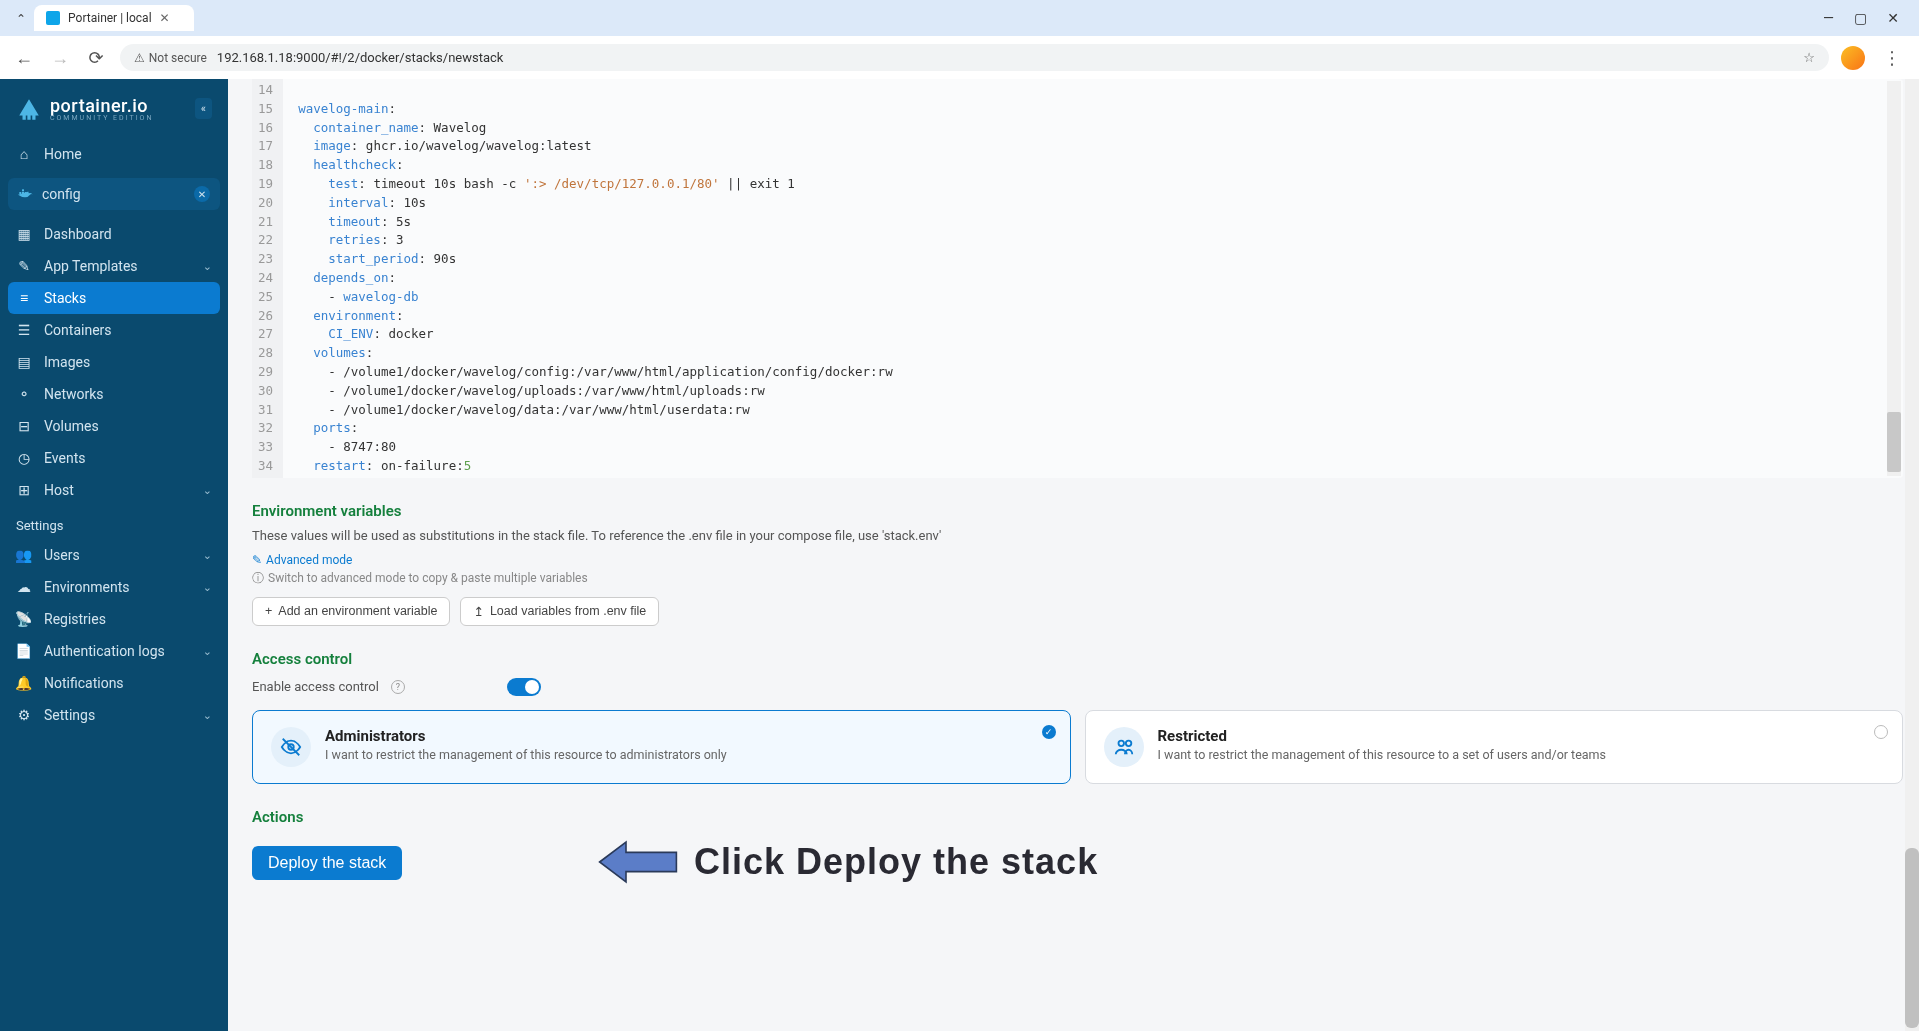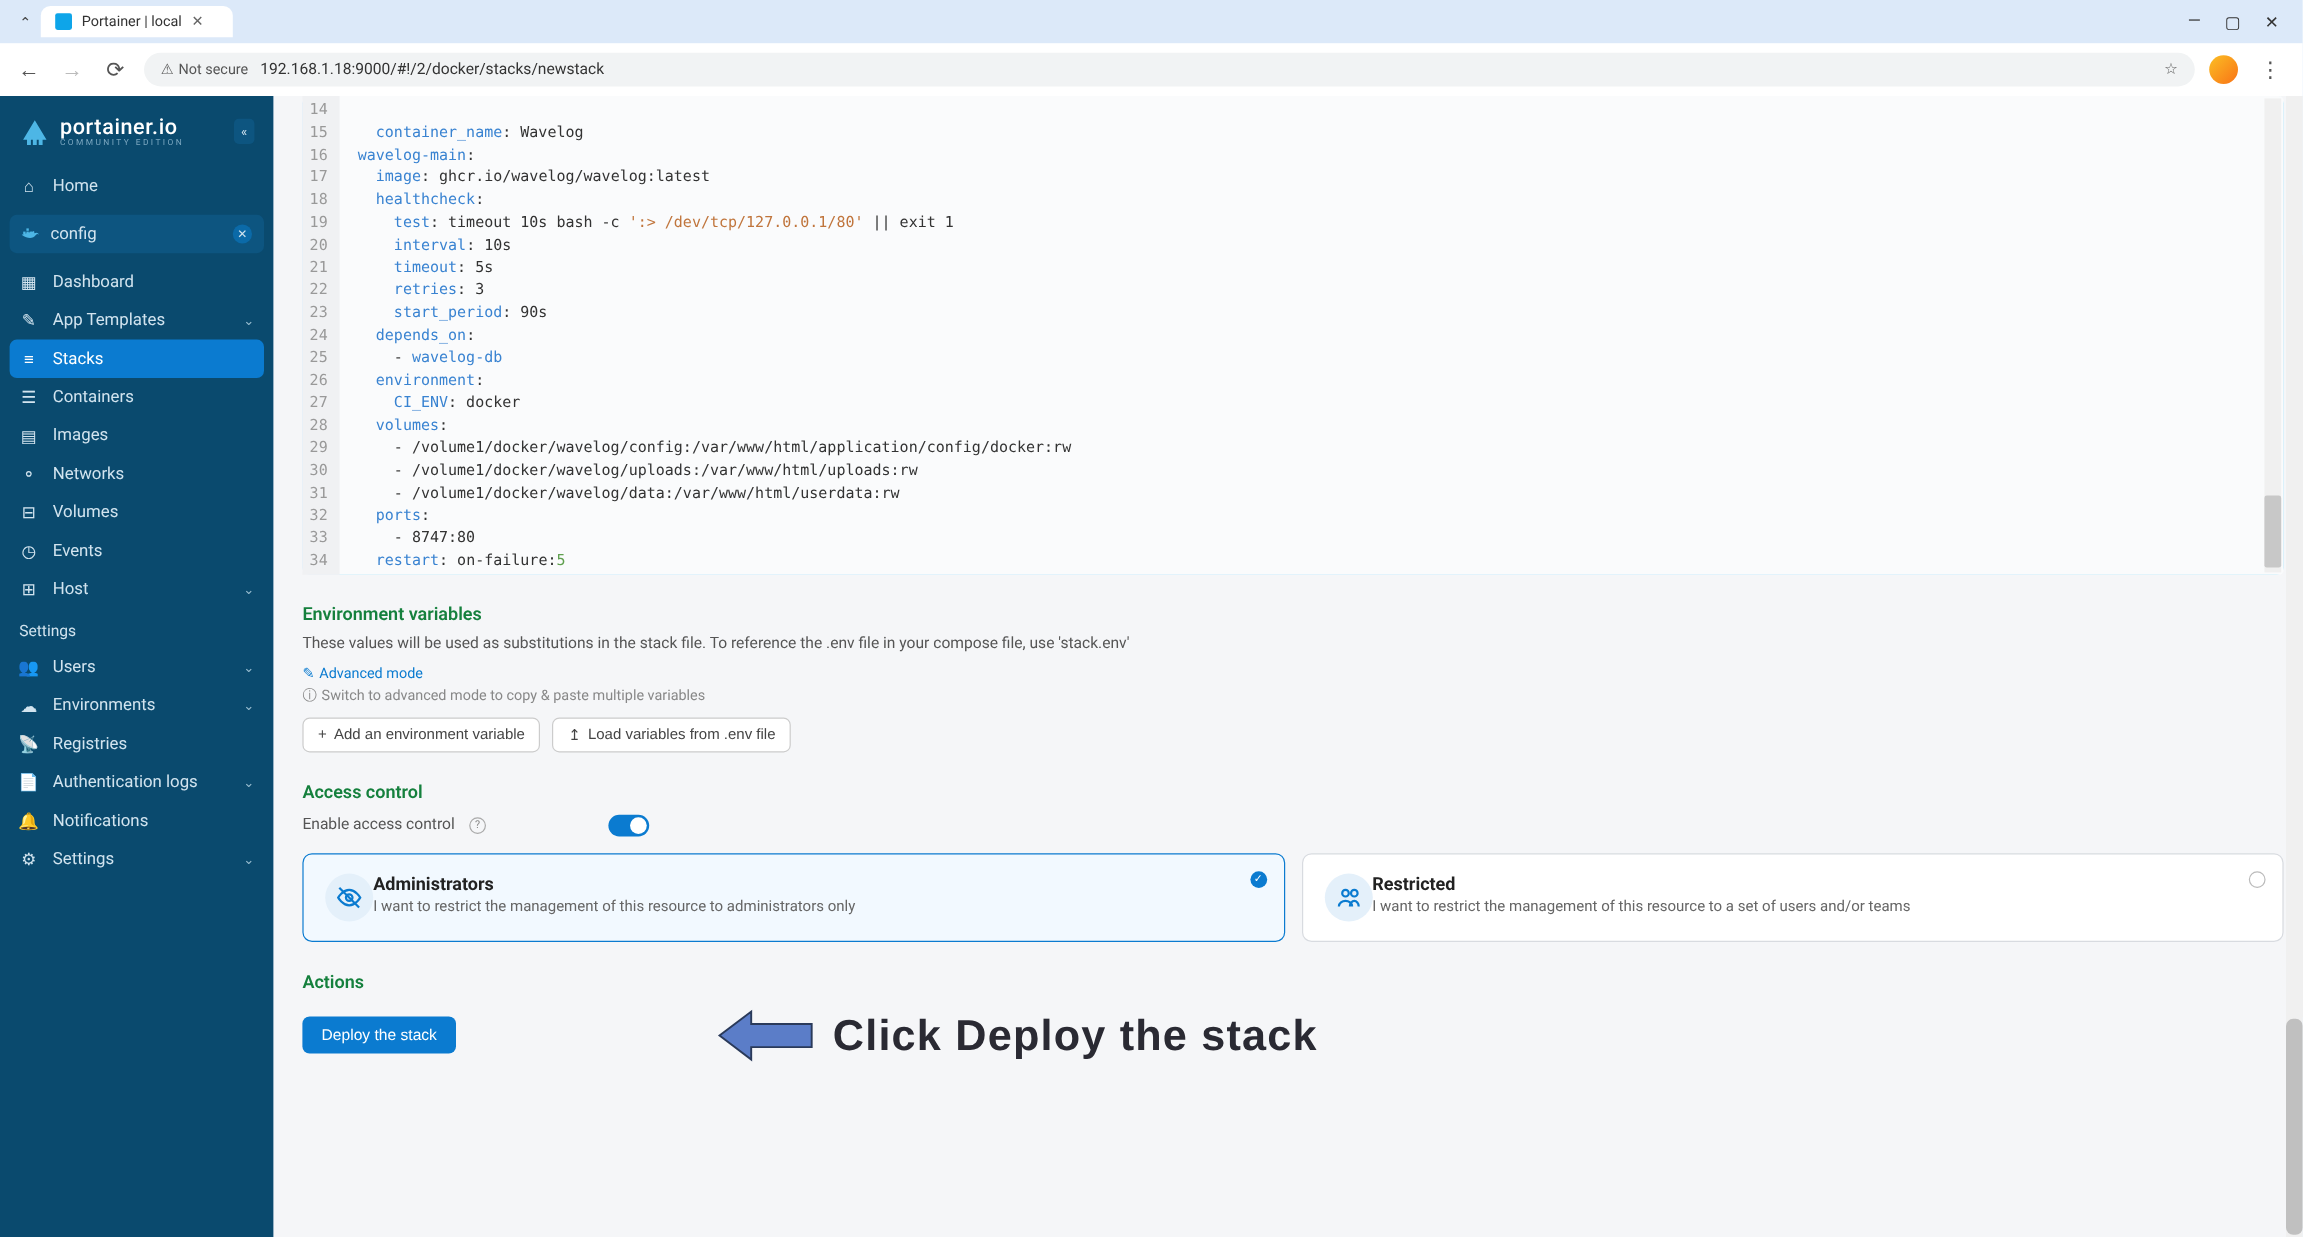--- a/index.html
+++ b/index.html
@@ -54,29 +54,29 @@
     .help-text { font-size: 13px; color: #555; margin-bottom: 6px; }
     .link-sm { font-size: 12px; color: #0b7bd0; cursor: pointer; display: inline-flex; align-items: center; gap: 4px; }
     .hint-sm { font-size: 12px; color: #888; display: flex; align-items: center; gap: 4px; margin-top: 2px; }
     .btn-outline { border: 1px solid #ccc; background: #fff; border-radius: 6px; padding: 6px 12px; font-size: 12.5px; color: #444; cursor: pointer; display: inline-flex; align-items: center; gap: 6px; }
     .btn-row { display: flex; gap: 10px; margin-top: 10px; }
     .toggle-row { display: flex; align-items: center; gap: 12px; margin-top: 10px; font-size: 13px; color: #555; }
     .toggle { width: 34px; height: 18px; background: #0b7bd0; border-radius: 10px; position: relative; cursor: pointer; margin-left: 90px; }
     .toggle-knob { width: 14px; height: 14px; background: #fff; border-radius: 50%; position: absolute; top: 2px; right: 2px; }
     .q-icon { width: 14px; height: 14px; border: 1px solid #aaa; border-radius: 50%; display: inline-flex; align-items: center; justify-content: center; font-size: 9px; color: #888; }
     .access-cards { display: flex; gap: 14px; margin-top: 14px; }
-    .access-card { flex: 1; border: 1px solid #d8dbe0; border-radius: 8px; padding: 16px 18px; display: flex; align-items: flex-start; position: relative; cursor: pointer; background: #fff; }
+    .access-card { flex: 1; border: 1px solid #d8dbe0; border-radius: 8px; padding: 16px 18px; display: flex; gap: 14px; align-items: flex-start; position: relative; cursor: pointer; background: #fff; }
     .access-card.selected { border-color: #0b7bd0; background: #f2f9ff; }
     .ac-icon { width: 40px; height: 40px; border-radius: 50%; background: #e4f0fa; display: flex; align-items: center; justify-content: center; color: #0b7bd0; font-size: 20px; }
     .ac-title { font-size: 15px; font-weight: 700; color: #222; }
     .ac-desc { font-size: 12.5px; color: #666; margin-top: 2px; }
     .ac-radio { position: absolute; top: 14px; right: 14px; width: 14px; height: 14px; border-radius: 50%; }
     .ac-radio.checked { background: #0b7bd0; color: #fff; display: flex; align-items: center; justify-content: center; font-size: 9px; }
     .ac-radio.unchecked { border: 1.5px solid #bbb; }
-    .btn-primary { background: #0b7bd0; color: #fff; border: none; border-radius: 6px; padding: 8px 16px; font-size: 13px; cursor: pointer; margin-top: 12px; }
+    .btn-primary { background: #0b7bd0; color: #fff; border: none; border-radius: 6px; padding: 8px 16px; font-size: 16px; cursor: pointer; margin-top: 12px; }
     .annotation { position: absolute; left: 370px; top: 758px; display: flex; align-items: center; gap: 16px; pointer-events: none; }
     .arrow { width: 80px; height: 50px; }
     .anno-text { font-family: 'Arial Black', sans-serif; font-size: 36px; font-weight: 900; color: #2a2a33; letter-spacing: 1px; }
     .main-scroll { position: absolute; right: 0; top: 0; bottom: 0; width: 14px; background: #f0f0f0; }
     .main-thumb { background: #c0c0c0; width: 100%; height: 180px; position: absolute; bottom: 10px; border-radius: 6px; }
   </style>
 </head>
 <body>
 
 <div class="browser-frame">
@@ -226,22 +226,22 @@
               <div>28</div>
               <div>29</div>
               <div>30</div>
               <div>31</div>
               <div>32</div>
               <div>33</div>
               <div>34</div>
             </div>
           <div class="code-body" id="code-body">
               <div class="code-line"><span class="k-plain"></span></div>
+              <div class="code-line">  <span class="k-key">wavelog-main</span><span class="k-plain">:</span><span class="k-plain"></span></div>
               <div class="code-line">    <span class="k-key">container_name</span><span class="k-plain">:</span><span class="k-plain"> Wavelog</span></div>
-              <div class="code-line">  <span class="k-key">wavelog-main</span><span class="k-plain">:</span><span class="k-plain"></span></div>
               <div class="code-line">    <span class="k-key">image</span><span class="k-plain">:</span><span class="k-plain"> ghcr.io/wavelog/wavelog:latest</span></div>
               <div class="code-line">    <span class="k-key">healthcheck</span><span class="k-plain">:</span><span class="k-plain"></span></div>
               <div class="code-line">      <span class="k-key">test</span><span class="k-plain">:</span><span class="k-plain"> timeout 10s bash -c <span class="k-str">':&gt; /dev/tcp/127.0.0.1/80'</span> || exit 1</span></div>
               <div class="code-line">      <span class="k-key">interval</span><span class="k-plain">:</span><span class="k-plain"> 10s</span></div>
               <div class="code-line">      <span class="k-key">timeout</span><span class="k-plain">:</span><span class="k-plain"> 5s</span></div>
               <div class="code-line">      <span class="k-key">retries</span><span class="k-plain">:</span><span class="k-plain"> 3</span></div>
               <div class="code-line">      <span class="k-key">start_period</span><span class="k-plain">:</span><span class="k-plain"> 90s</span></div>
               <div class="code-line">    <span class="k-key">depends_on</span><span class="k-plain">:</span><span class="k-plain"></span></div>
               <div class="code-line">      <span class="k-dash">- </span><span class="k-key">wavelog-db</span><span class="k-plain"></span></div>
               <div class="code-line">    <span class="k-key">environment</span><span class="k-plain">:</span><span class="k-plain"></span></div>

